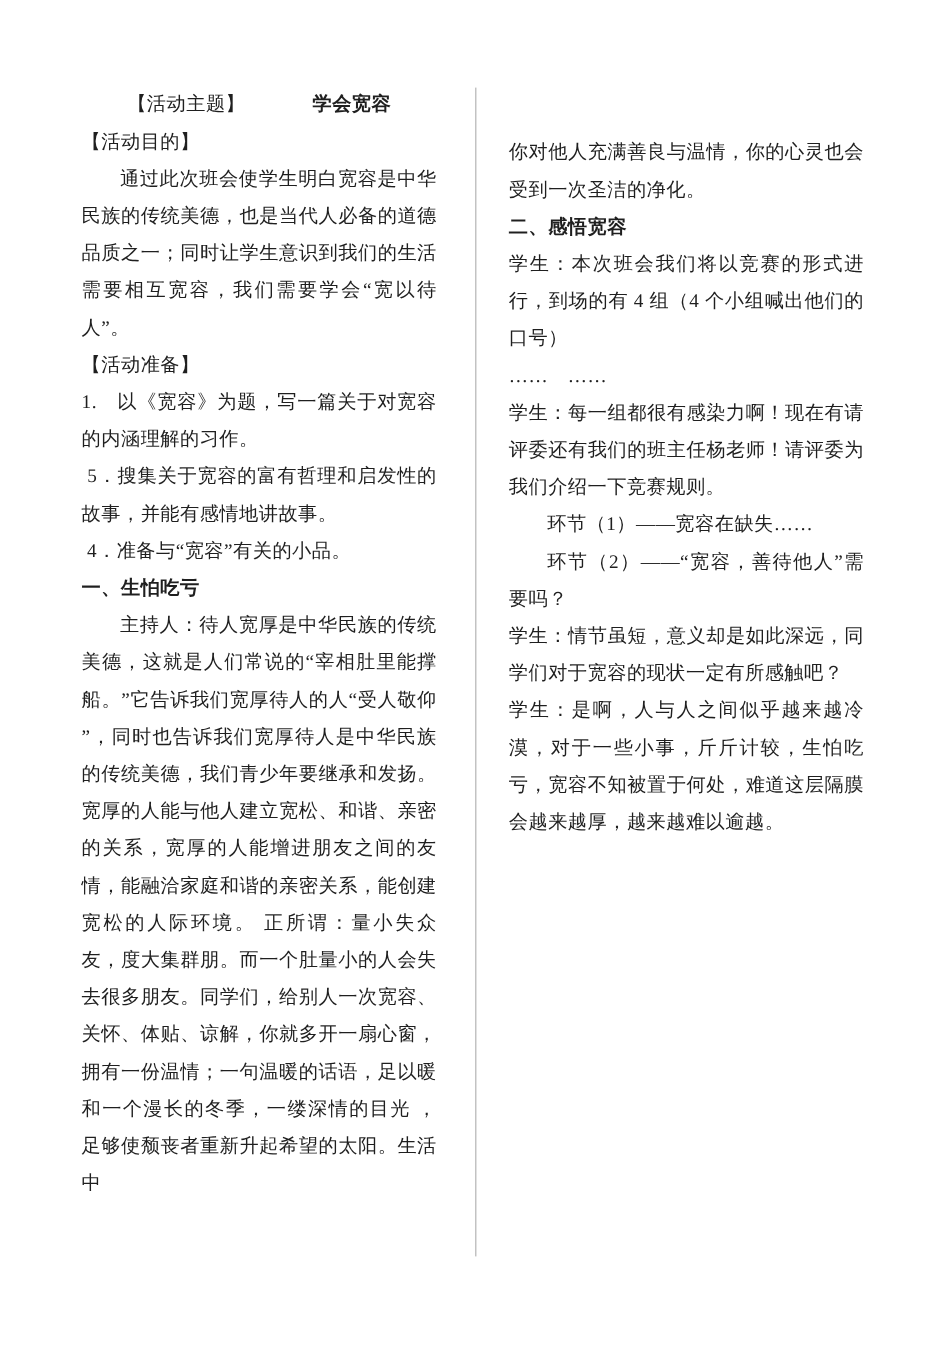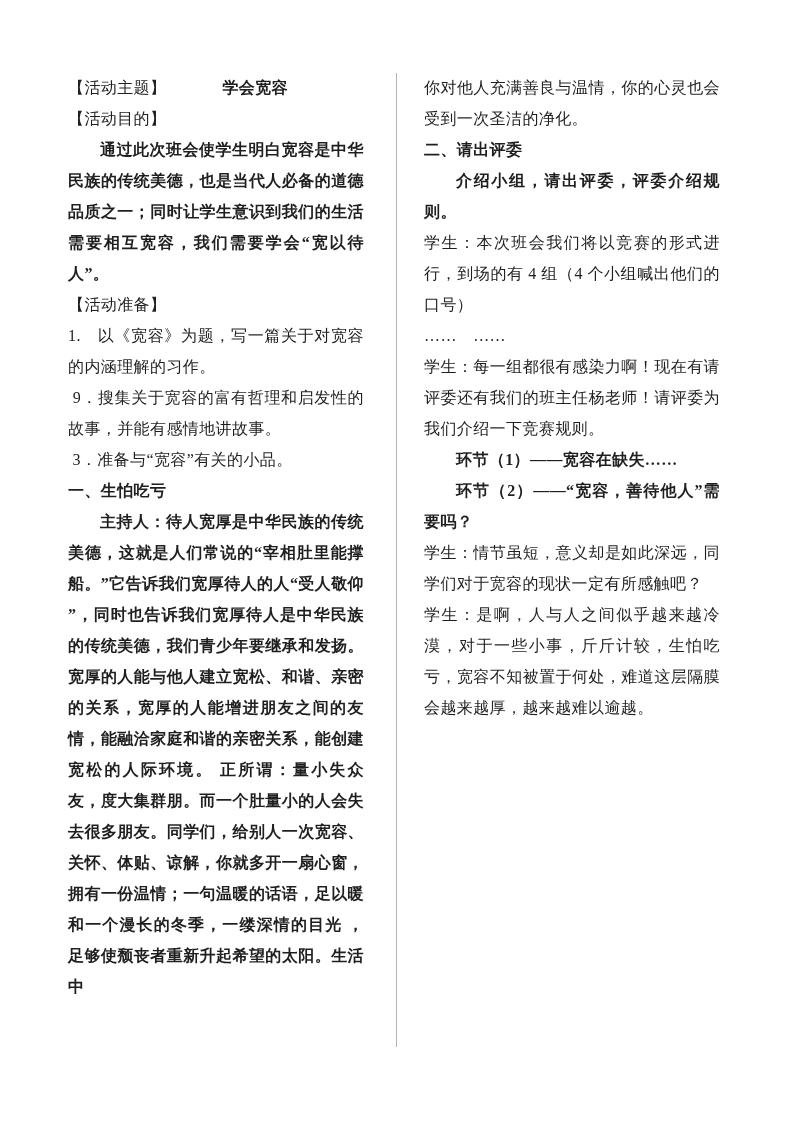--- a/index.html
+++ b/index.html
@@ -23,39 +23,40 @@
     top: 72px;
     left: 68px;
     display: flex;
     align-items: flex-start;
   }
   .column {
     width: 296px;
   }
   .col-right {
     margin-left: 60px;
+    margin-top: 40px;
   }
   .divider {
     position: absolute;
     left: 396px;
     top: 73px;
     width: 1px;
     height: 974px;
     background: #b3b3b3;
   }
   p.line {
     margin: 0;
     line-height: 31px;
     text-align: justify;
     white-space: pre-wrap;
     word-break: normal;
+    justify-content: center;
   }
   p.indent {
     text-indent: 2em;
-    font-weight: bold;
   }
   p.bold {
     font-weight: bold;
   }
   .title-line {
     display: flex;
     white-space: pre;
   }
   .doc-title {
     font-weight: bold;
@@ -73,30 +74,29 @@
 
     <div class="column col-left">
       <p class="line title-line">
         <span>【活动主题】</span>
         <span class="doc-title">学会宽容</span>
       </p>
       <p class="line">【活动目的】</p>
       <p class="line indent">通过此次班会使学生明白宽容是中华民族的传统美德，也是当代人必备的道德品质之一；同时让学生意识到我们的生活需要相互宽容，我们需要学会“宽以待人”。</p>
       <p class="line">【活动准备】</p>
       <p class="line">1.　以《宽容》为题，写一篇关于对宽容的内涵理解的习作。</p>
-      <p class="line"> 9．搜集关于宽容的富有哲理和启发性的故事，并能有感情地讲故事。</p>
-      <p class="line"> 3．准备与“宽容”有关的小品。</p>
+      <p class="line"> 5．搜集关于宽容的富有哲理和启发性的故事，并能有感情地讲故事。</p>
+      <p class="line"> 4．准备与“宽容”有关的小品。</p>
       <p class="line bold">一、生怕吃亏</p>
       <p class="line indent">主持人：待人宽厚是中华民族的传统美德，这就是人们常说的“宰相肚里能撑船。”它告诉我们宽厚待人的人“受人敬仰 ”，同时也告诉我们宽厚待人是中华民族的传统美德，我们青少年要继承和发扬。宽厚的人能与他人建立宽松、和谐、亲密的关系，宽厚的人能增进朋友之间的友情，能融洽家庭和谐的亲密关系，能创建宽松的人际环境。 正所谓：量小失众友，度大集群朋。而一个肚量小的人会失去很多朋友。同学们，给别人一次宽容、关怀、体贴、谅解，你就多开一扇心窗，拥有一份温情；一句温暖的话语，足以暖和一个漫长的冬季，一缕深情的目光 ，足够使颓丧者重新升起希望的太阳。生活中</p>
     </div>
 
     <div class="column col-right">
       <p class="line">你对他人充满善良与温情，你的心灵也会受到一次圣洁的净化。</p>
-      <p class="line bold">二、请出评委</p>
-      <p class="line indent">介绍小组，请出评委，评委介绍规则。</p>
+      <p class="line bold">二、感悟宽容</p>
       <p class="line">学生：本次班会我们将以竞赛的形式进行，到场的有 4 组（4 个小组喊出他们的口号）</p>
       <p class="line">……　……</p>
       <p class="line">学生：每一组都很有感染力啊！现在有请评委还有我们的班主任杨老师！请评委为我们介绍一下竞赛规则。</p>
       <p class="line indent">环节（1）——宽容在缺失……</p>
       <p class="line indent">环节（2）——“宽容，善待他人”需要吗？</p>
       <p class="line">学生：情节虽短，意义却是如此深远，同学们对于宽容的现状一定有所感触吧？</p>
       <p class="line">学生：是啊，人与人之间似乎越来越冷漠，对于一些小事，斤斤计较，生怕吃亏，宽容不知被置于何处，难道这层隔膜会越来越厚，越来越难以逾越。</p>
     </div>
 
   </div>

